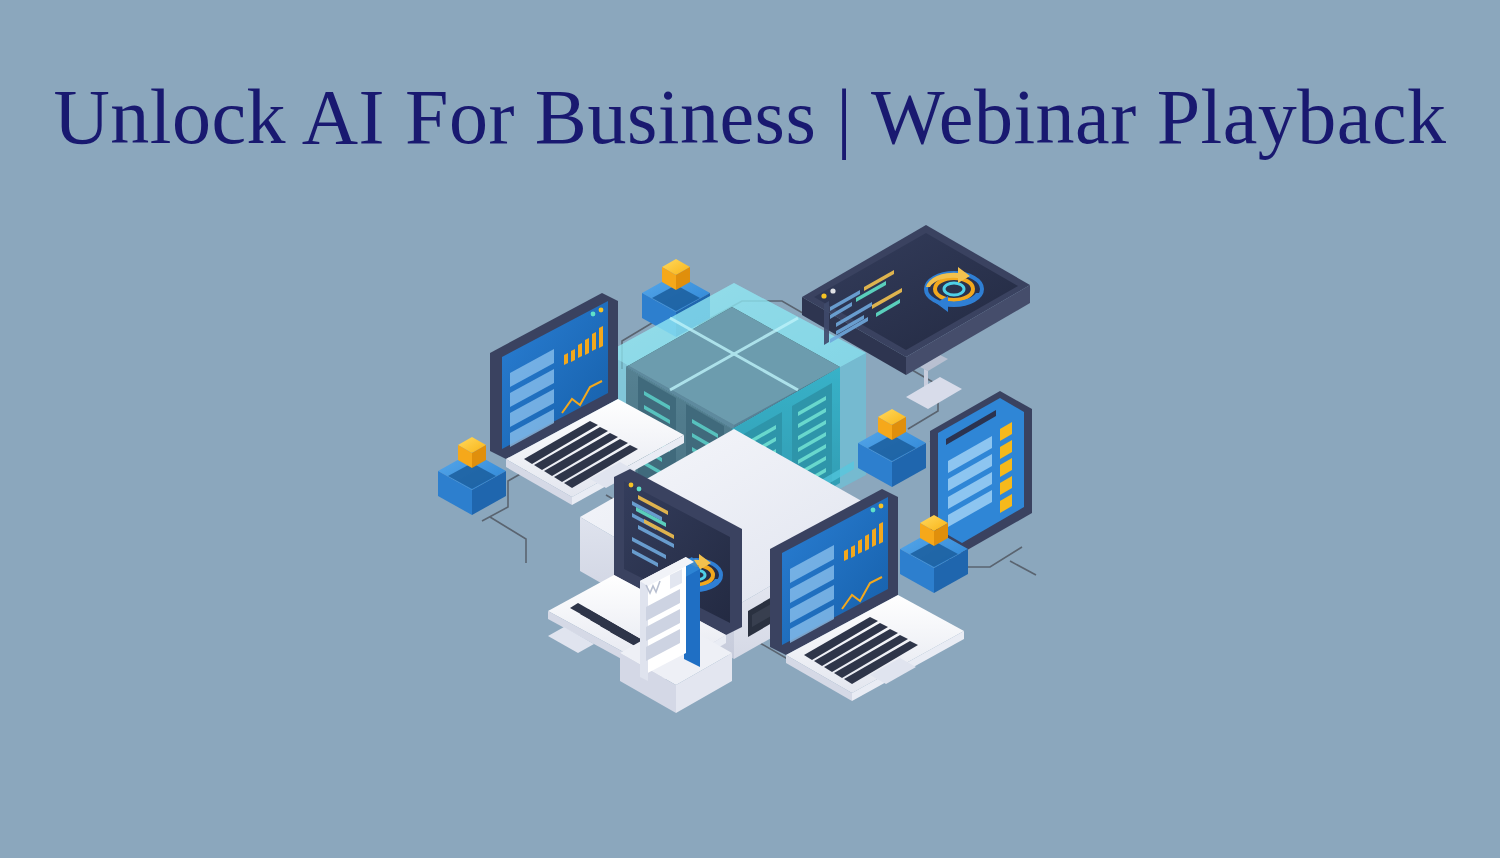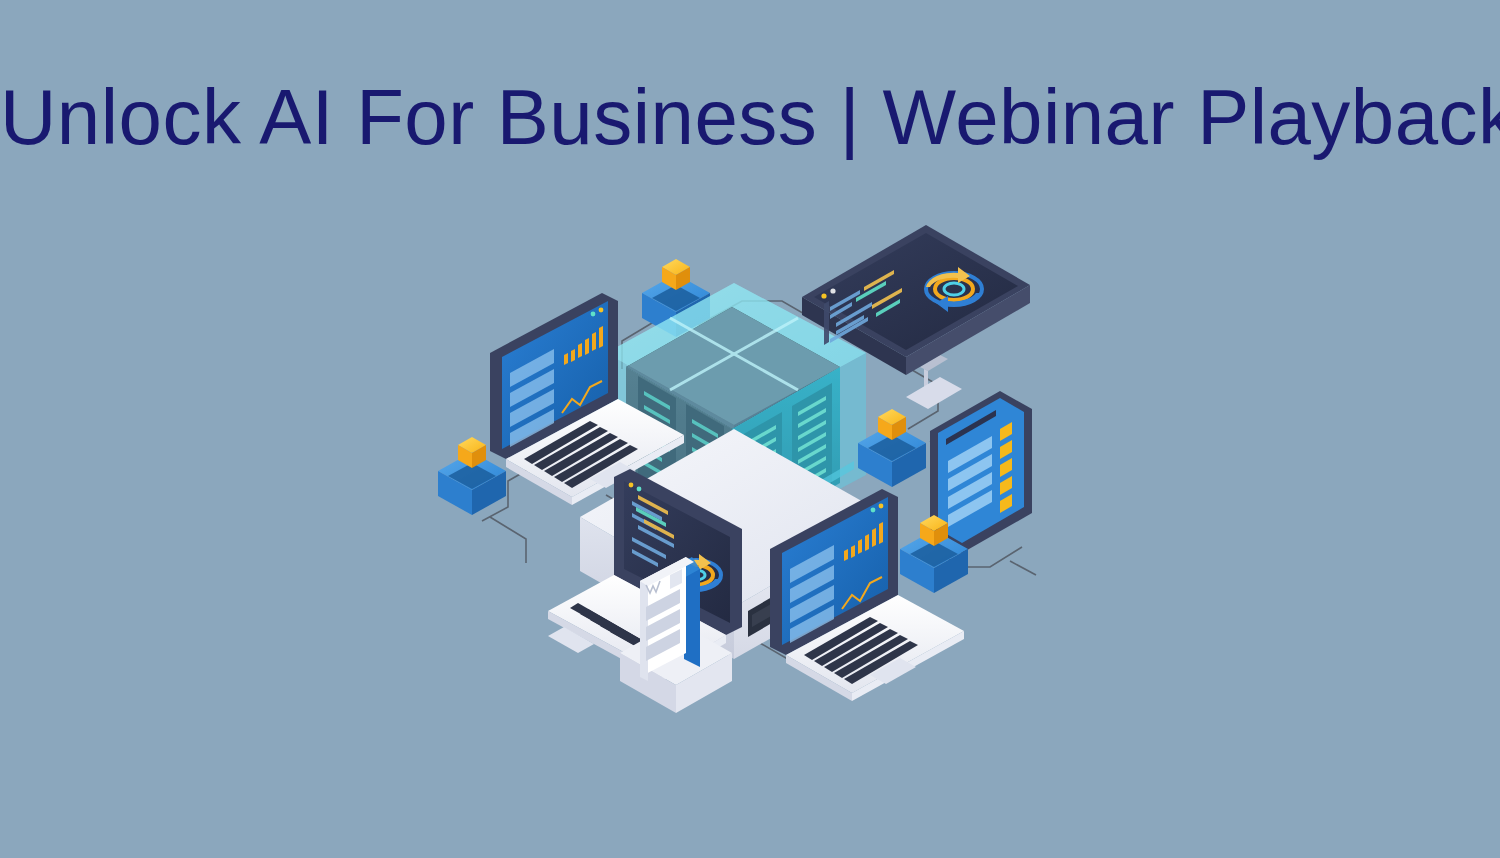--- a/index.html
+++ b/index.html
@@ -15,28 +15,27 @@
     background:#8ba7bd;
   }
 
   
   .title-wrap {
     position:absolute;
     left:0; top:78px; width:1500px;
     text-align:center;
   }
   .page-title {
-    font-family:Liberation Sans, sans-serif;
+    font-family:Liberation Serif, serif;
     font-size:78px;
     line-height:1.0;
     letter-spacing:0.5px;
     color:#191970;
     white-space:nowrap;
     font-weight:400;
-    text-align:right;
   }
 
   
   .hero {
     position:absolute;
     left:430px; top:245px;
     width:640px; height:440px;
   }
   .hero svg { display:block; width:640px; height:440px; overflow:visible; }
 </style>

